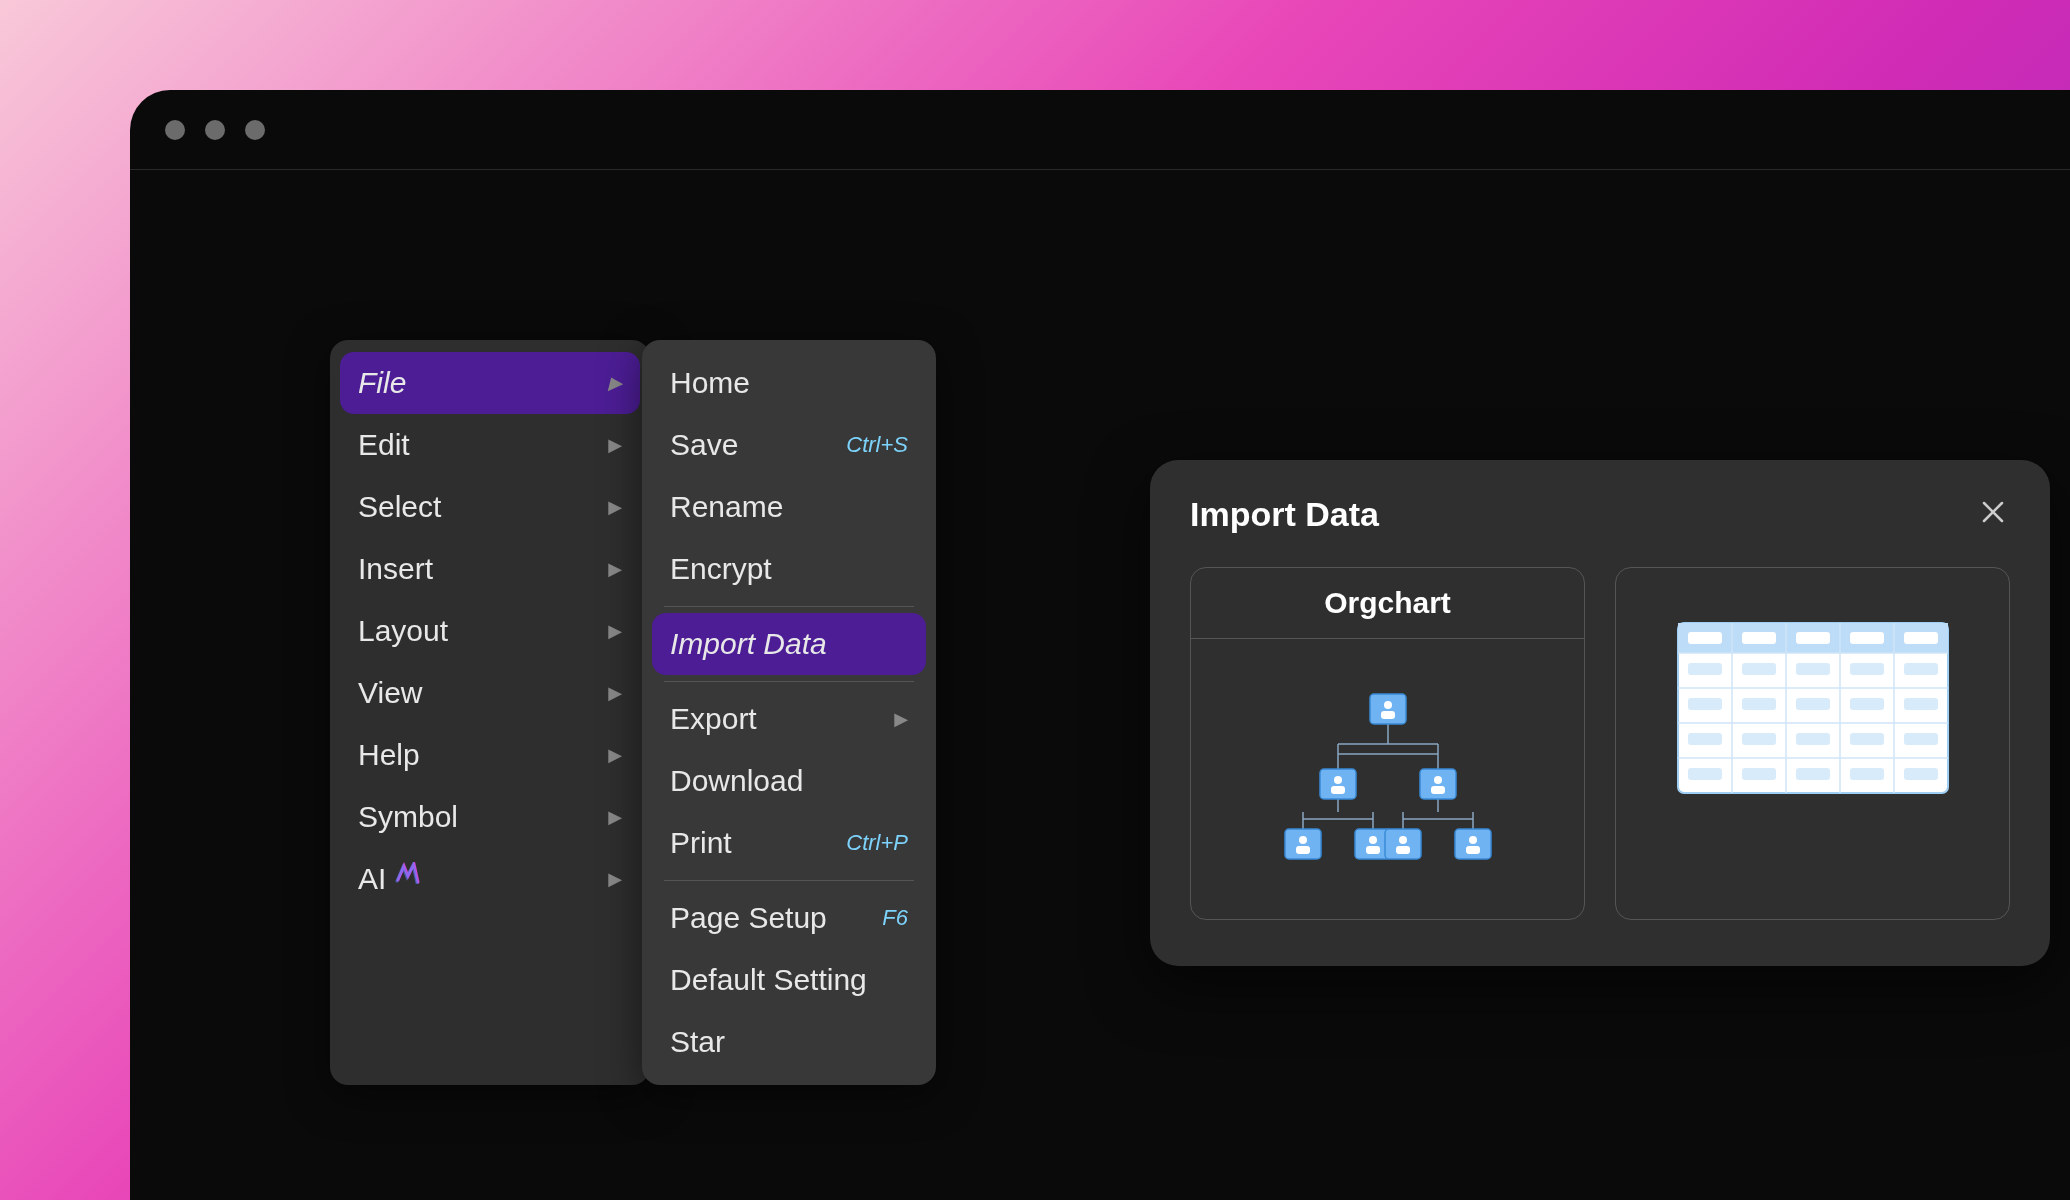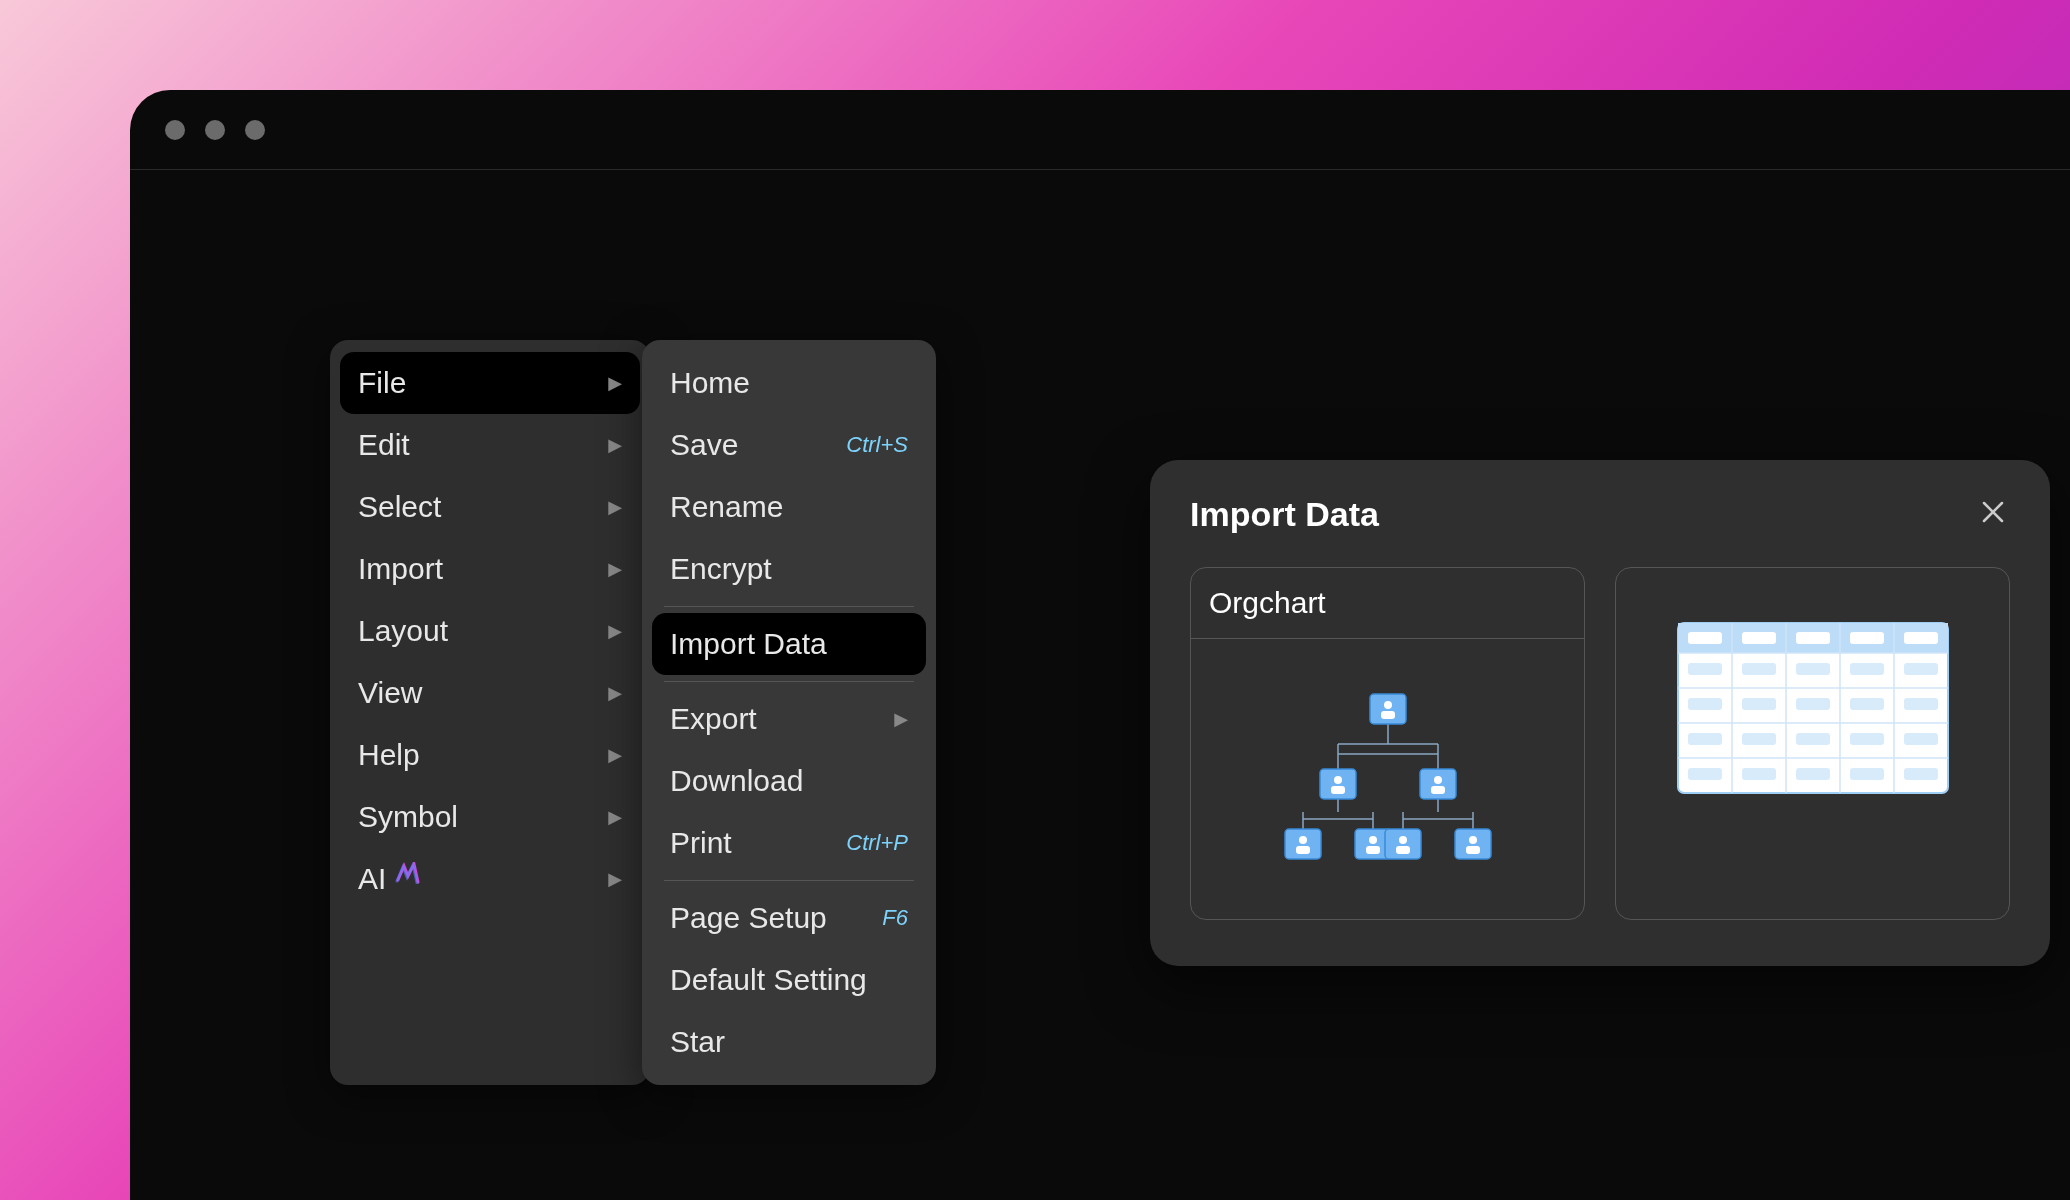--- a/index.html
+++ b/index.html
@@ -57,24 +57,25 @@
     .menu-item {
       display: flex;
       align-items: center;
       justify-content: space-between;
       padding: 14px 28px;
       color: #e8e8e8;
       font-size: 30px;
       cursor: pointer;
     }
     .menu-item.highlighted {
-      background: #000000;
+      background: #4c1d95;
       border-radius: 14px;
       margin: 0 10px;
       padding: 14px 18px;
+      font-style: italic;
     }
     .menu-item .arrow {
       font-size: 18px;
       color: #888;
     }
     .menu-item .shortcut {
       color: #7dd3fc;
       font-size: 22px;
       font-style: italic;
     }
@@ -116,25 +117,26 @@
       gap: 30px;
     }
     .option-card {
       flex: 1;
       border: 1px solid #555;
       border-radius: 16px;
       overflow: hidden;
       cursor: pointer;
     }
     .option-card-header {
-      text-align: left;
+      text-align: center;
       padding: 18px;
       color: #fff;
       font-size: 30px;
       border-bottom: 1px solid #555;
+      font-weight: bold;
     }
     .option-card-body {
       height: 280px;
       display: flex;
       align-items: center;
       justify-content: center;
       padding: 24px;
     }
     .org-svg, .table-svg { display: block; }
   </style>
@@ -159,21 +161,21 @@
       </div>
       <div class="menu-item">
         <span>Edit</span>
         <span class="arrow">▶</span>
       </div>
       <div class="menu-item">
         <span>Select</span>
         <span class="arrow">▶</span>
       </div>
       <div class="menu-item">
-        <span>Import</span>
+        <span>Insert</span>
         <span class="arrow">▶</span>
       </div>
       <div class="menu-item">
         <span>Layout</span>
         <span class="arrow">▶</span>
       </div>
       <div class="menu-item">
         <span>View</span>
         <span class="arrow">▶</span>
       </div>

